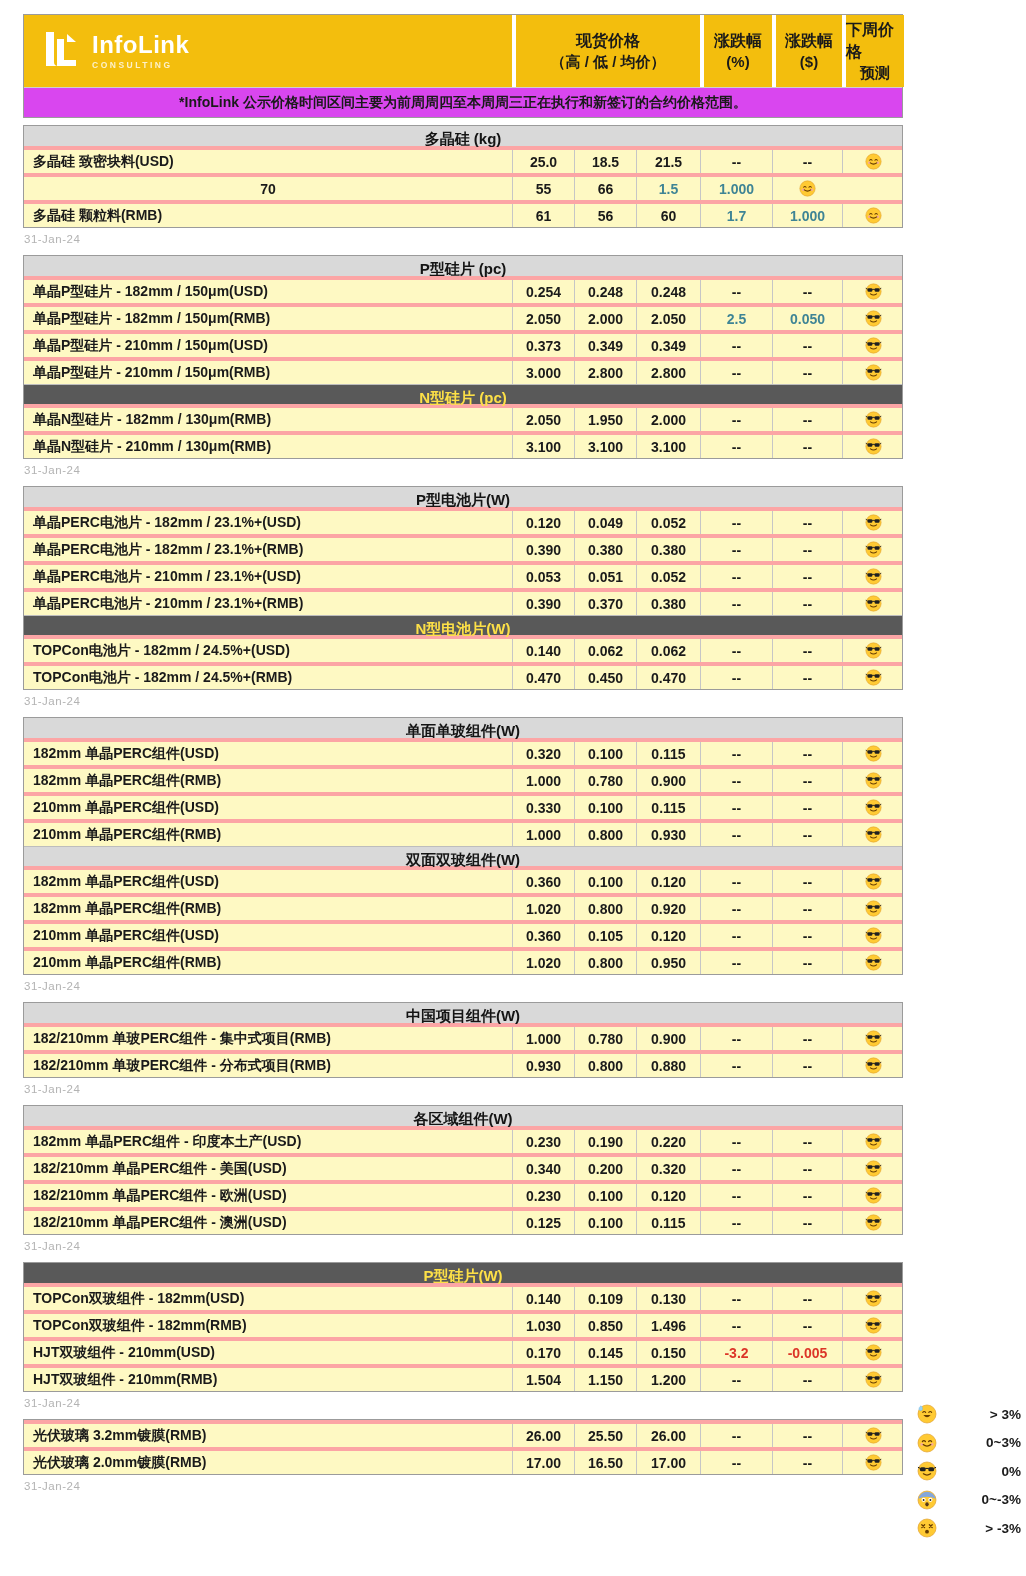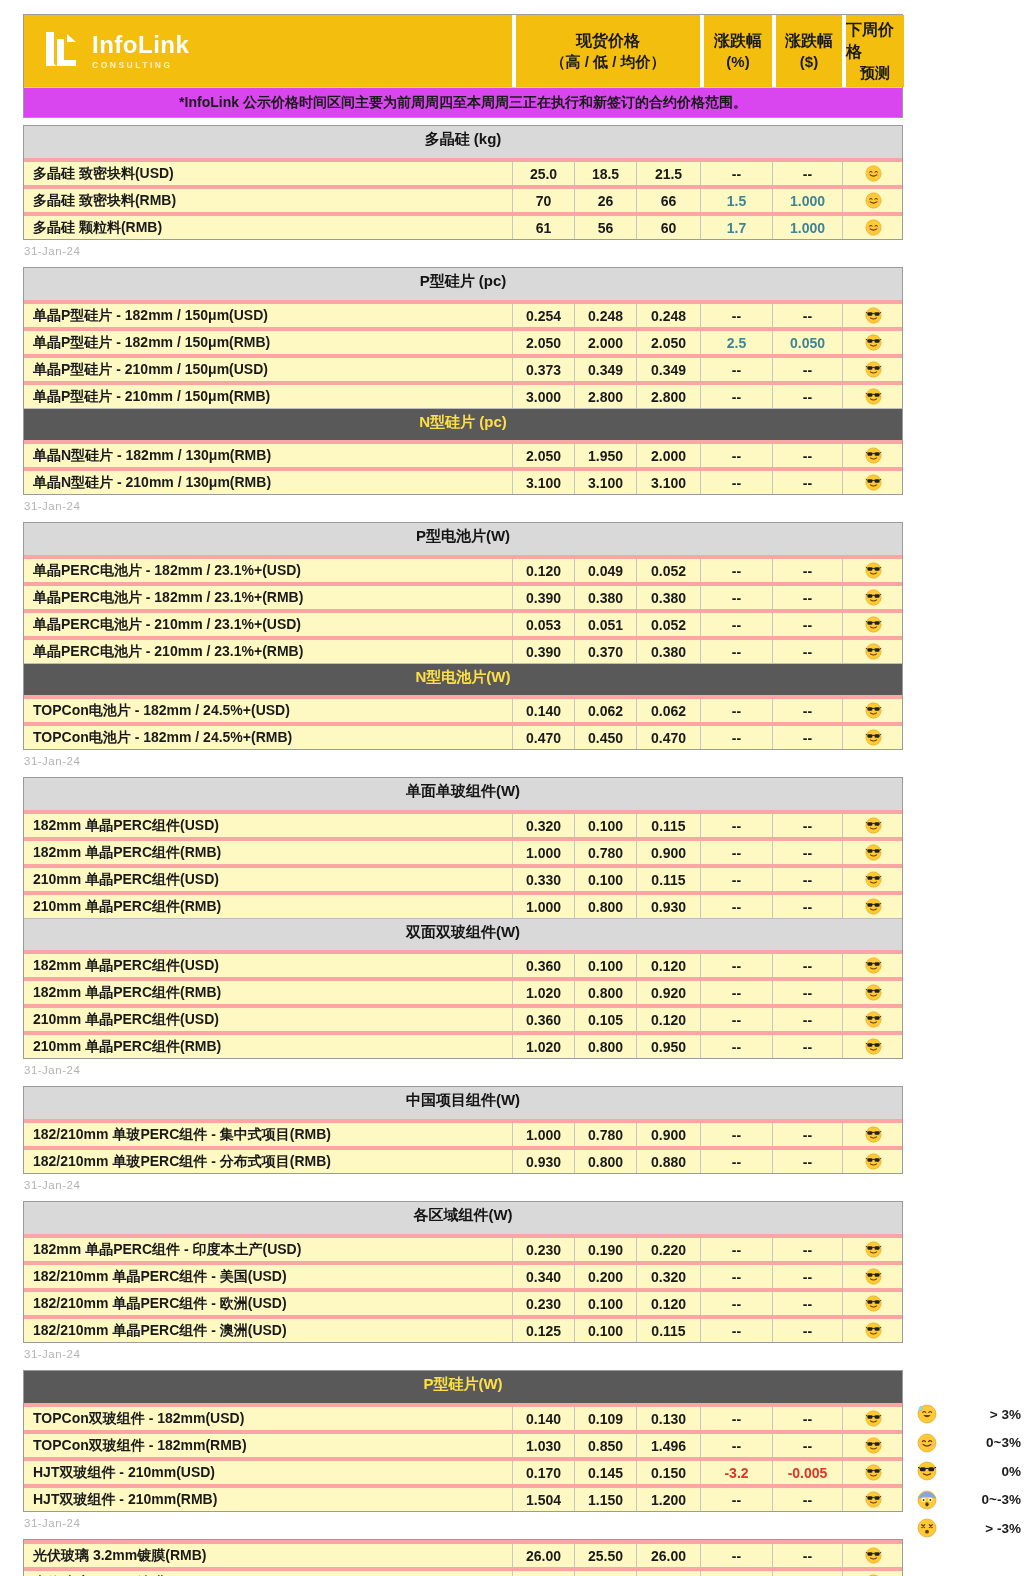--- a/index.html
+++ b/index.html
@@ -15,21 +15,21 @@
   .ycell { display:flex; flex-direction:column; align-items:center; justify-content:center; background:#F3BE0D; }
   .ycell .h1 { font-size:16px; font-weight:700; line-height:22px; }
   .ycell .h2 { font-size:15px; font-weight:700; line-height:20px; }
   .logo-cell { display:flex; flex-direction:row; align-items:center; justify-content:flex-start; padding-left:16px; gap:10px; background:#F3BE0D; }
   .brand-name { color:#fff; font-size:24px; font-weight:700; letter-spacing:0.5px; line-height:24px; }
   .brand-sub { color:rgba(255,255,255,0.78); font-size:8.5px; font-weight:700; letter-spacing:2.5px; margin-top:3px; }
   .note-row { height:30px; display:flex; align-items:center; justify-content:center; font-size:14px; font-weight:700; border-top:1px solid #cfcfcf; background:#d946ef; }
 
   
   .section-block { margin-top:7px; }
-  .group-header { height:32px; line-height:25px; text-align:center; font-weight:700; font-size:15px; }
+  .group-header { height:20px; line-height:25px; text-align:center; font-weight:700; font-size:15px; }
   .group-header.light { background:#D9D9D9; color:#141414; }
   .group-header.dark  { background:#595959; color:#fde047; }
   .group-header + .group-header, .row + .group-header { border-top:1px solid #bdbdbd; }
   .row { display:grid; grid-template-columns:488px 62px 62px 64px 72px 70px 62px; height:27px; background:#fef9c3; border-top:4px solid #fca5a5; }
   .row > div { display:flex; align-items:center; justify-content:center; font-size:14px; font-weight:700; }
   .row > div + div { border-left:1px solid #c6c6c6; }
   .name-cell { justify-content:flex-start !important; padding-left:9px; letter-spacing:0; white-space:nowrap; overflow:hidden; }
   .teal { color:#3E8495; }
   .red  { color:#DC3528; }
   .date-line { height:14px; margin:5px 0 8px 1px; font-size:11.5px; font-weight:400; color:#b3b3b3; letter-spacing:0.5px; }
@@ -95,23 +95,22 @@
                 <circle cx="10" cy="10" r="9" fill="#FFCA33" stroke="#E0A12F" stroke-width="0.7"></circle>
                 <path d="M5.4 8.5 Q6.9 6.8 8.4 8.5" stroke="#663C00" stroke-width="1.2" fill="none" stroke-linecap="round"></path>
                 <path d="M11.6 8.5 Q13.1 6.8 14.6 8.5" stroke="#663C00" stroke-width="1.2" fill="none" stroke-linecap="round"></path>
                 <circle cx="4.9" cy="11.4" r="1.4" fill="#F7A4AE" opacity="0.85"></circle>
                 <circle cx="15.1" cy="11.4" r="1.4" fill="#F7A4AE" opacity="0.85"></circle>
                 <path d="M6.2 11.6 Q10 14.6 13.8 11.6" stroke="#663C00" stroke-width="1.3" fill="none" stroke-linecap="round"></path>
               </svg>
             </div>
           </div>
           <div class="row">
-            <div class="name-cell">多晶硅 致密块料(RMB)</div>
             <div>70</div>
-            <div>26</div>
+            <div>55</div>
             <div>66</div>
             <div class="teal">1.5</div>
             <div class="teal">1.000</div>
             <div>
               <svg width="17" height="17" viewBox="0 0 20 20">
                 <circle cx="10" cy="10" r="9" fill="#FFCA33" stroke="#E0A12F" stroke-width="0.7"></circle>
                 <path d="M5.4 8.5 Q6.9 6.8 8.4 8.5" stroke="#663C00" stroke-width="1.2" fill="none" stroke-linecap="round"></path>
                 <path d="M11.6 8.5 Q13.1 6.8 14.6 8.5" stroke="#663C00" stroke-width="1.2" fill="none" stroke-linecap="round"></path>
                 <circle cx="4.9" cy="11.4" r="1.4" fill="#F7A4AE" opacity="0.85"></circle>
                 <circle cx="15.1" cy="11.4" r="1.4" fill="#F7A4AE" opacity="0.85"></circle>

